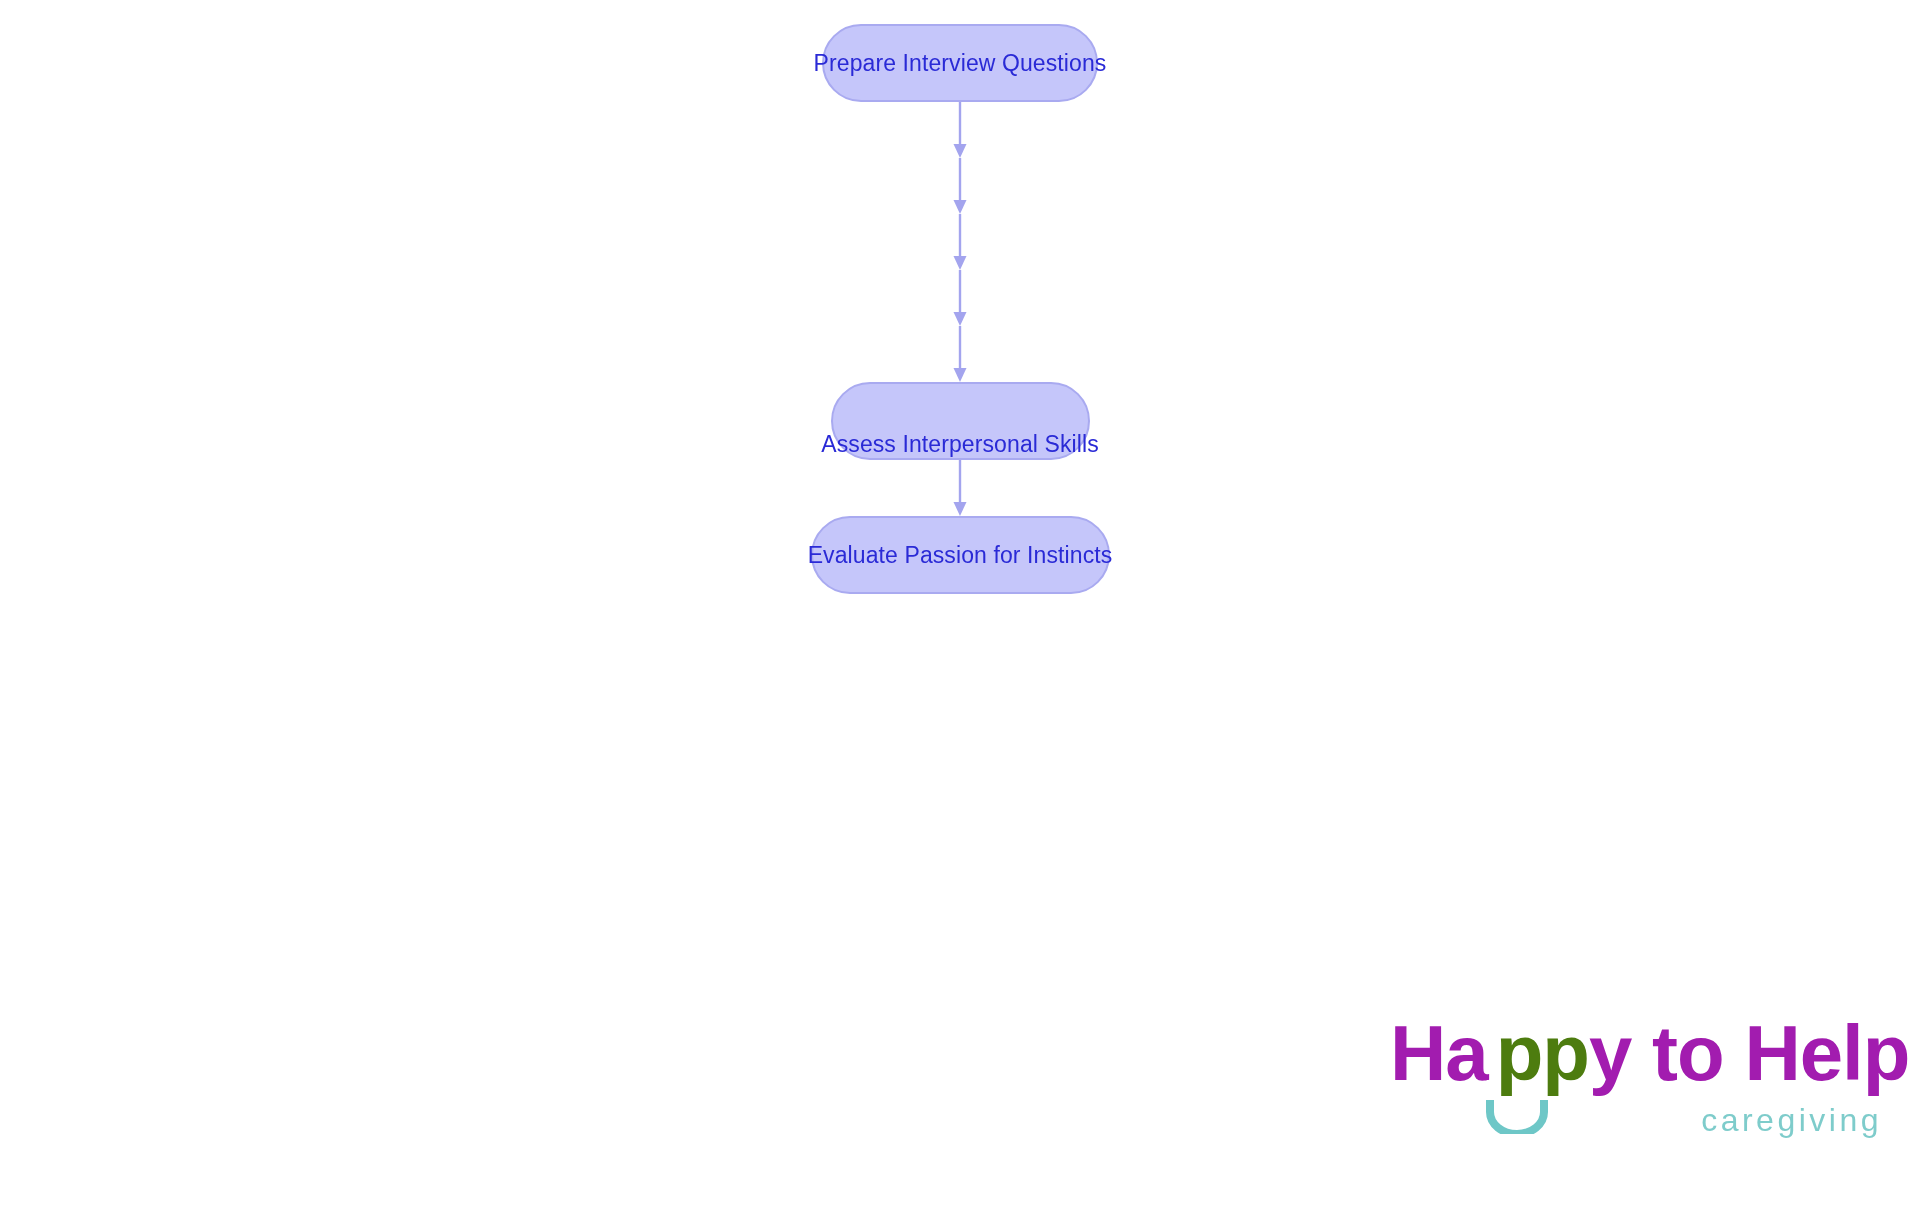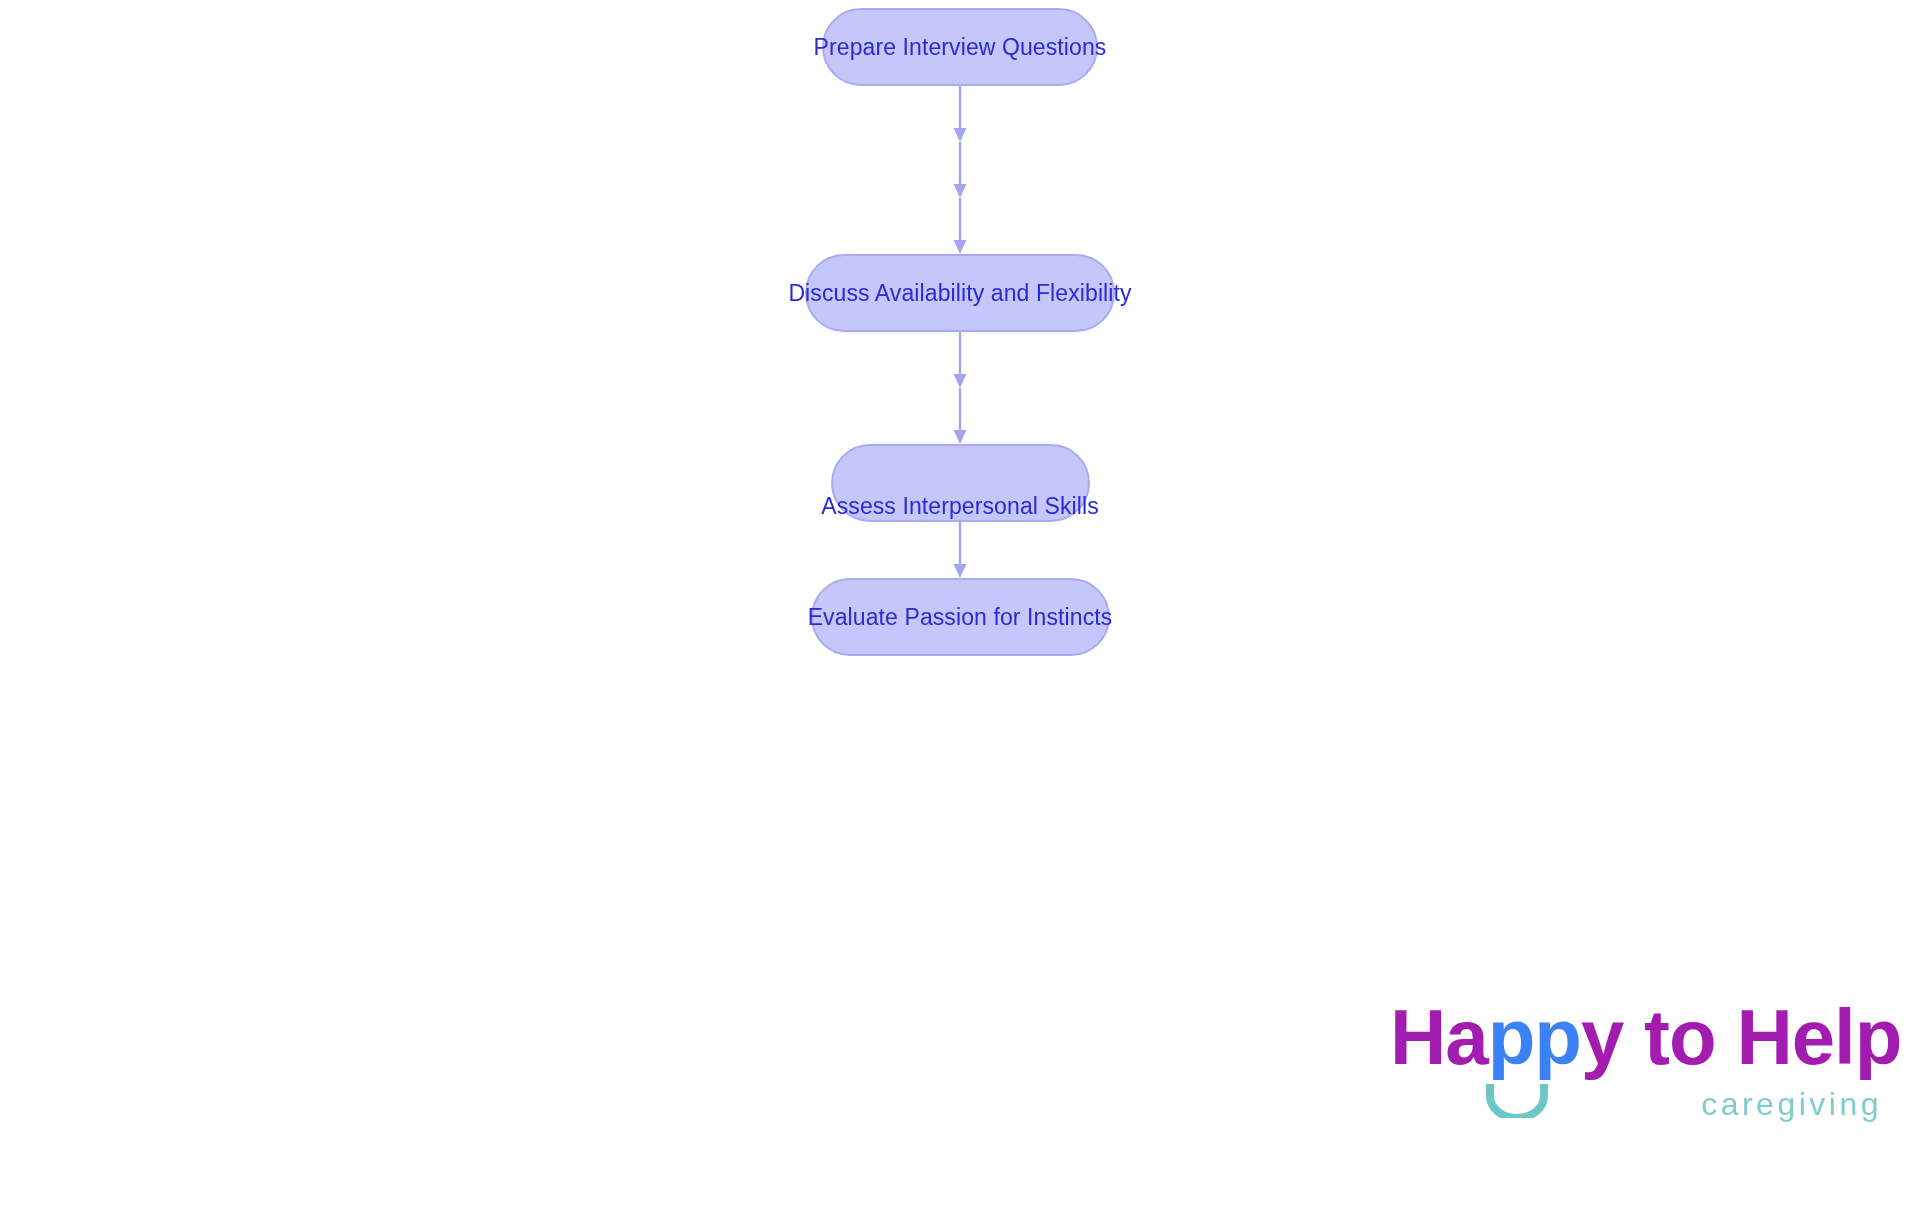--- a/index.html
+++ b/index.html
@@ -12,21 +12,21 @@
     width: 1920px;
     height: 1215px;
     position: relative;
     overflow: hidden;
     font-family: "Liberation Sans", "DejaVu Sans", sans-serif;
   }
 
   #flow-canvas {
     position: absolute;
     left: 0;
-    top: 0;
+    top: 16px;
     width: 1920px;
     height: 1148px;
     border-radius: 17px;
   }
 
   
   .flow-column {
     position: absolute;
     left: 0;
     top: 0;
@@ -79,21 +79,21 @@
     left: 0;
     top: 0;
     width: 500px;
     font-size: 78px;
     font-weight: bold;
     line-height: 1;
     letter-spacing: -1px;
     white-space: nowrap;
   }
   .logo-coral { color: #a21caf; }
-  .logo-teal  { color: #3b82f6; }
+  .logo-teal  { color: #4d7c0f; margin-left: 8px; }
 
   .logo-smile {
     position: absolute;
     left: 96px;
     top: 86px;
     width: 62px;
     height: 34px;
   }
 
   .logo-sub {
@@ -133,23 +133,20 @@
     </div>
 
 
     <div class="flow-connector" style="height:56px;">
       <svg width="24" height="56" viewBox="0 0 24 56">
         <line x1="12" y1="0" x2="12" y2="44" stroke="#a3a4ee" stroke-width="2.4"></line>
         <polygon points="5.5,42 18.5,42 12,56" fill="#a3a4ee"></polygon>
       </svg>
     </div>
 
-    <div class="flow-node" style="width:310px;">
-      <span>Discuss Availability and Flexibility</span>
-    </div>
 
     <div class="flow-connector" style="height:56px;">
       <svg width="24" height="56" viewBox="0 0 24 56">
         <line x1="12" y1="0" x2="12" y2="44" stroke="#a3a4ee" stroke-width="2.4"></line>
         <polygon points="5.5,42 18.5,42 12,56" fill="#a3a4ee"></polygon>
       </svg>
     </div>
 
 
     <div class="flow-connector" style="height:56px;">

